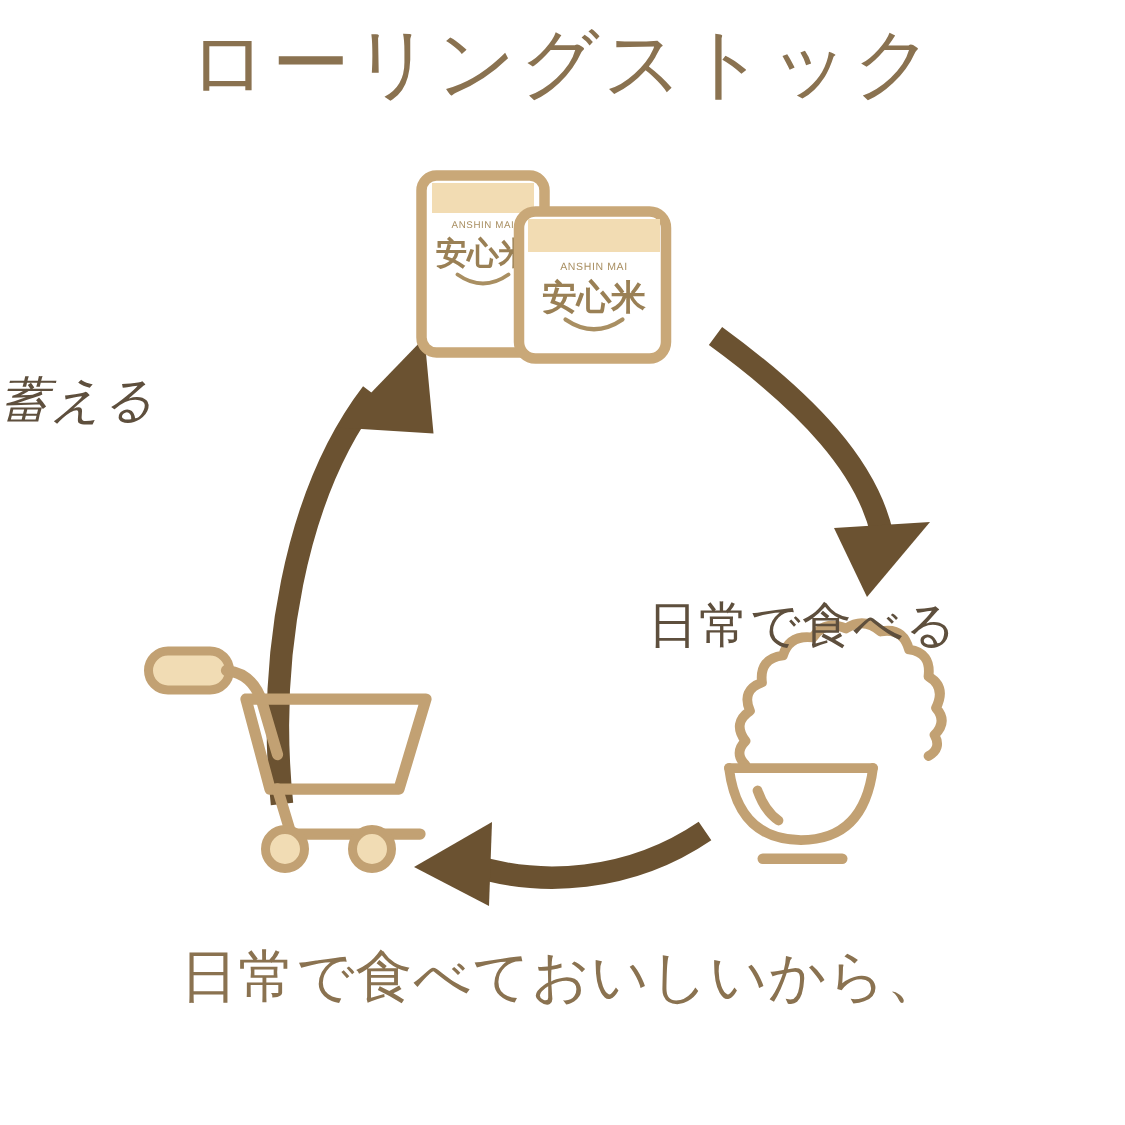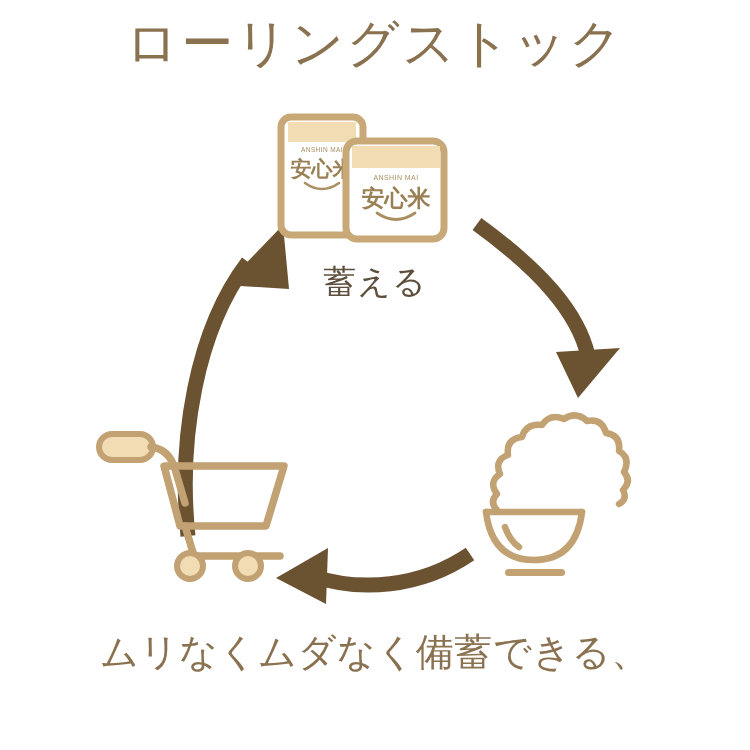--- a/index.html
+++ b/index.html
@@ -37,21 +37,21 @@
 
   
   .stage-label {
     position: absolute;
     color: #5e4f3d;
     font-size: 33px;
     line-height: 1;
     letter-spacing: 0.03em;
     white-space: nowrap;
   }
-  #label-store   { left: 0; top: 265px; width: 750px; text-align: center; }
+  #label-store   { left: 0; top: 250px; width: 750px; text-align: left; font-style: italic; }
   #label-eat     { left: 432px; top: 400px; }
   #label-buy     { left: 148px; top: 400px; }
 
   
   #caption {
     position: absolute;
     left: 0;
     top: 628px;
     width: 750px;
     text-align: center;
@@ -191,19 +191,20 @@
     </g>
 
     <g>
       <circle cx="190" cy="566" r="13" fill="#f1dcb4" stroke="#c2a173" stroke-width="6"></circle>
       <circle cx="248" cy="566" r="13" fill="#f1dcb4" stroke="#c2a173" stroke-width="6"></circle>
     </g>
   </svg>
 
   <div class="stage-label" id="label-store">蓄える</div>
 
+  <div class="stage-label" id="label-eat">日常で食べる</div>
 
 
   <div id="caption">
-    <span class="cap-line">ムリなくムダなく備蓄できる、</span>
+    <span class="cap-line">日常で食べておいしいから、</span>
   </div>
 
 </div>
 
 </body></html>

